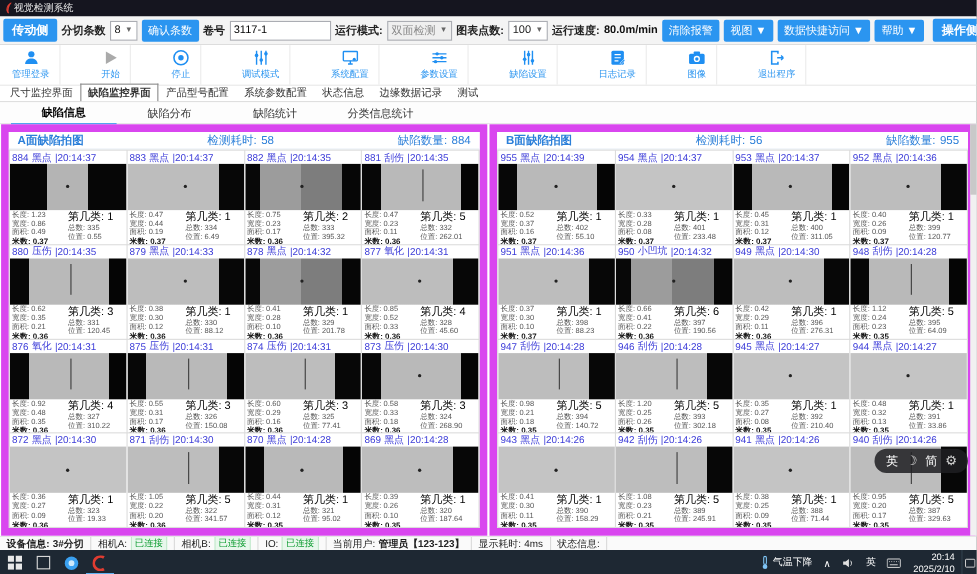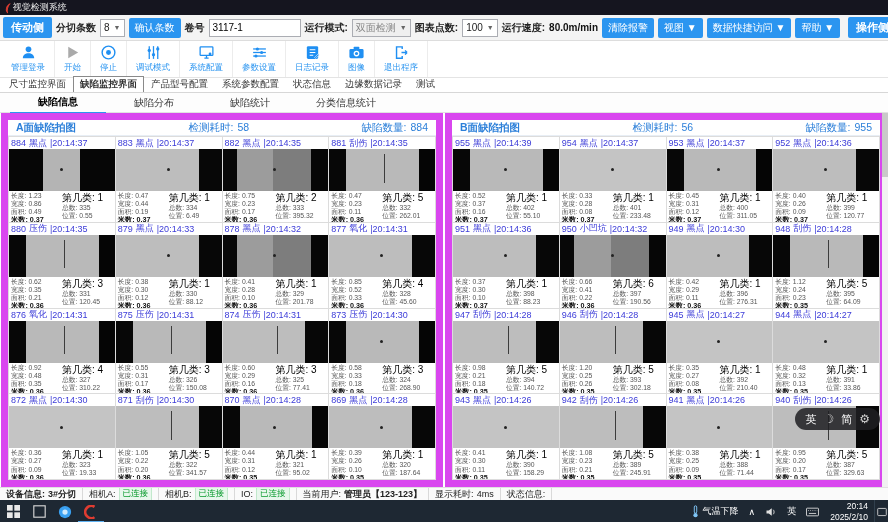--- a/index.html
+++ b/index.html
@@ -16,21 +16,21 @@
   .btn-blue{background:#2b95f0;color:#fff;font-size:10px;padding:3px 6px;border-radius:2px;border:none;cursor:pointer;}
   .lab{color:#222;font-weight:bold;}
   .combo{display:inline-flex;align-items:center;justify-content:space-between;background:#fff;border:1px solid #abadb3;height:18px;padding:0 3px;font-size:10px;color:#222;}
   .combo .arr{color:#666;font-size:7px;margin-left:4px;}
   .combo.dis{background:#efefef;color:#888;}
   .tb-input{height:18px;border:1px solid #abadb3;font-size:10px;padding:0 3px;width:92px;}
   .speedval{font-weight:bold;color:#111;}
   .spacer{flex:1;}
 
   
-  .ribbon{height:37px;background:#fff;border-bottom:1px solid #e4e4e4;display:flex;align-items:stretch;padding-left:2px;}
+  .ribbon{height:37px;background:#fff;border-bottom:1px solid #e4e4e4;display:flex;align-items:stretch;padding-left:2px;gap:28px;}
   .ritem{display:flex;flex-direction:column;align-items:center;justify-content:center;padding:1px 9px;border-right:1px solid #ececec;cursor:pointer;gap:1px;}
   .ritem svg{width:17px;height:17px;}
   .rlabel{font-size:8.5px;color:#2b95f0;}
 
   
   .maintabs{height:15px;background:#fff;border-bottom:1px solid #d7d7d7;display:flex;align-items:flex-end;padding-left:2px;font-size:9.5px;}
   .mtab{padding:1px 6px 1px;color:#333;cursor:pointer;border:1px solid transparent;border-bottom:none;}
   .mtab.active{border-color:#8a8a8a;background:#fff;font-weight:bold;text-align:right;}
 
   
@@ -181,20 +181,35 @@
           <g fill="#1f8ff2">
             <circle cx="9" cy="7" r="2.2"></circle>
             <circle cx="15" cy="12" r="2.2"></circle>
             <circle cx="7" cy="17" r="2.2"></circle>
           </g>
         </svg>
       <span class="rlabel">参数设置</span>
     </div>
     <div class="ritem">
       <svg viewBox="0 0 24 24">
+          <g stroke="#1f8ff2" stroke-width="1.8">
+            <line x1="7" y1="3" x2="7" y2="21"></line>
+            <line x1="12" y1="3" x2="12" y2="21"></line>
+            <line x1="17" y1="3" x2="17" y2="21"></line>
+          </g>
+          <g fill="#1f8ff2">
+            <circle cx="7" cy="14" r="2.3"></circle>
+            <circle cx="12" cy="8" r="2.3"></circle>
+            <circle cx="17" cy="16" r="2.3"></circle>
+          </g>
+        </svg>
+      <span class="rlabel">缺陷设置</span>
+    </div>
+    <div class="ritem">
+      <svg viewBox="0 0 24 24">
           <rect x="4" y="3" width="16" height="18" rx="2" fill="#1f8ff2"></rect>
           <path d="M8 8h8M8 12h8M8 16h5" stroke="#fff" stroke-width="1.5"></path>
           <path d="M15 19l5-5 1.5 1.5-5 5z" fill="#1f8ff2" stroke="#fff" stroke-width="0.8"></path>
         </svg>
       <span class="rlabel">日志记录</span>
     </div>
     <div class="ritem">
       <svg viewBox="0 0 24 24">
           <rect x="2" y="7" width="20" height="13" rx="2" fill="#1f8ff2"></rect>
           <rect x="8" y="4" width="8" height="4" rx="1" fill="#1f8ff2"></rect>

